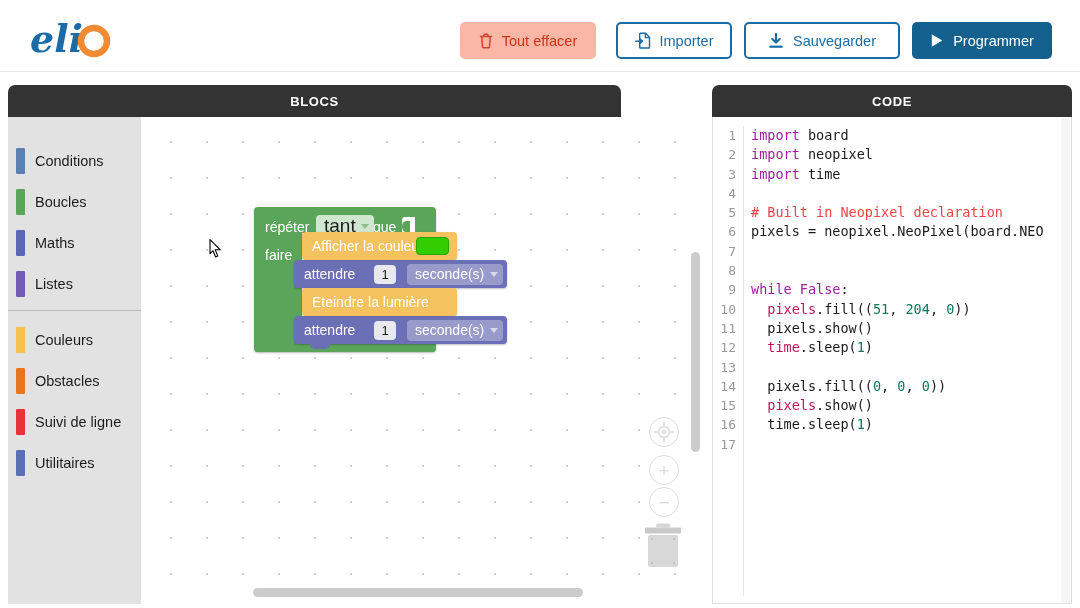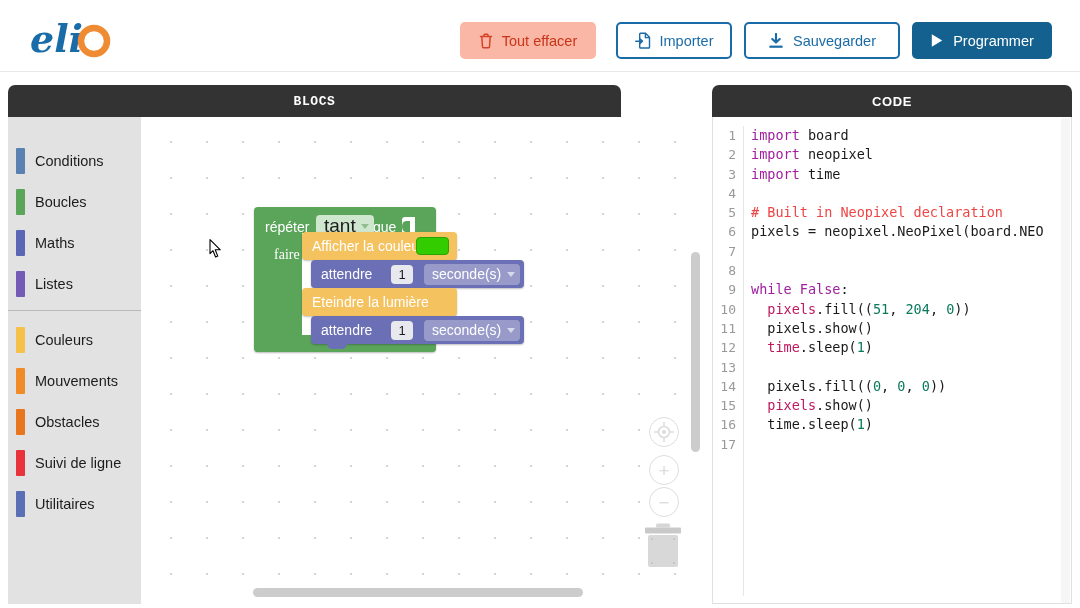--- a/index.html
+++ b/index.html
@@ -77,21 +77,21 @@
     border-radius: 7px 7px 0 0;
     color: #ffffff;
     font-size: 13px;
     font-weight: bold;
     letter-spacing: 0.6px;
     display: flex;
     align-items: center;
     justify-content: center;
     user-select: none;
   }
-  #head-blocs { left: 8px;   top: 85px; width: 613px; font-family: Liberation Mono, monospace; }
+  #head-blocs { left: 8px;   top: 85px; width: 613px; }
   #head-code  { left: 712px; top: 85px; width: 360px; }
 
   
   #blocs-panel {
     position: absolute;
     left: 8px; top: 117px;
     width: 698px; height: 487px;
     background: #ffffff;
     overflow: hidden;
   }
@@ -165,21 +165,21 @@
     border-radius: 0 0 4px 4px;
   }
   .blk-text {
     position: absolute;
     color: #ffffff;
     font-size: 14px;
     white-space: nowrap;
     user-select: none;
   }
   #txt-repeter { left: 11px; top: 12px; }
-  #txt-faire   { left: 20px; top: 40px; font-family: Liberation Serif, serif; }
+  #txt-faire   { left: 11px; top: 40px; }
   #txt-que     { left: 119px; top: 12px; }
 
   #dd-tant {
     position: absolute;
     left: 62px; top: 8px;
     height: 22px;
     padding: 0 18px 0 8px;
     background: #cfe7cf;
     border-radius: 4px;
     color: #1d1d1d;
@@ -220,21 +220,21 @@
     box-shadow: 0 1px 2px rgba(0,0,0,.25);
     user-select: none;
   }
   .sblk-label {
     position: absolute;
     color: #ffffff;
     font-size: 14px;
     white-space: nowrap;
   }
   .blk-yellow { background: #f5c260; }
-  .blk-blue   { background: #6b6fb5; margin-left: 17px; }
+  .blk-blue   { background: #6b6fb5; }
 
   #blk-color  { left: 161px; top: 115px; width: 155px; height: 28px; }
   #blk-wait1  { left: 153px; top: 143px; width: 213px; height: 28px; }
   #blk-off    { left: 161px; top: 171px; width: 155px; height: 28px; }
   #blk-wait2  { left: 153px; top: 199px; width: 213px; height: 28px; }
 
   
   .bump {
     position: absolute;
     left: 16px; top: 27px;
@@ -456,24 +456,20 @@
         <span class="tb-label">Listes</span>
       </div>
     </div>
 
     <div id="tb-divider"></div>
 
     <div id="tb-group-b">
       <div class="tb-cat">
         <span class="tb-swatch" style="background:#f5c14b"></span>
         <span class="tb-label">Couleurs</span>
-      </div>
-      <div class="tb-cat">
-        <span class="tb-swatch" style="background:#f08c28"></span>
-        <span class="tb-label">Mouvements</span>
       </div>
       <div class="tb-cat">
         <span class="tb-swatch" style="background:#e8761e"></span>
         <span class="tb-label">Obstacles</span>
       </div>
       <div class="tb-cat">
         <span class="tb-swatch" style="background:#e8333a"></span>
         <span class="tb-label">Suivi de ligne</span>
       </div>
       <div class="tb-cat">

